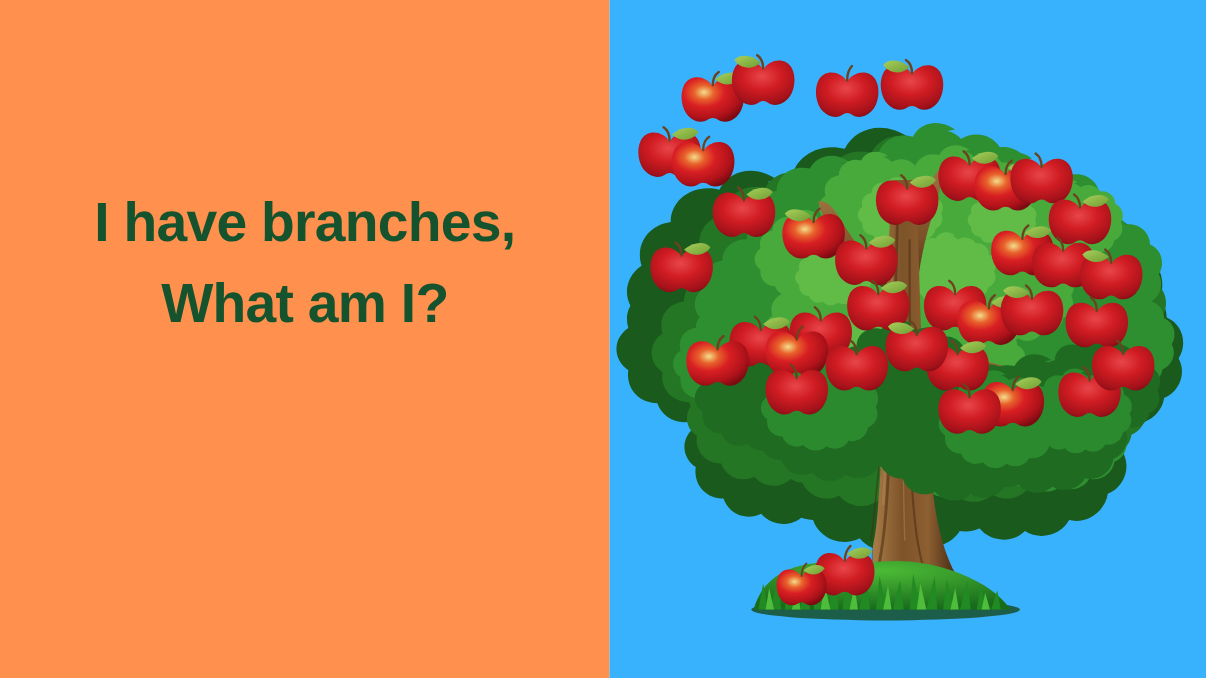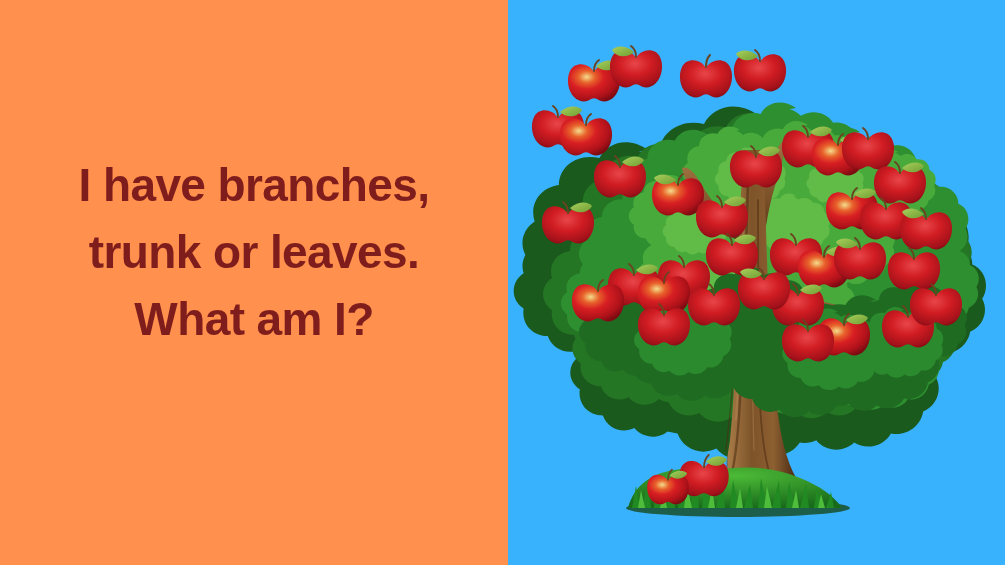--- a/index.html
+++ b/index.html
@@ -25,21 +25,21 @@
   #left-panel  { left: 0;   width: 508px; background: #ff904d; }
   #right-panel { left: 508px; width: 497px; background: #39b2fd; }
 
   
   #riddle-text {
     position: absolute;
     left: 0;
     top: 152px;
     width: 508px;
     text-align: center;
-    color: #7f1d1d;
+    color: #14532d;
     font-weight: 700;
     font-size: 46px;
     line-height: 67px;
     letter-spacing: -0.6px;
     -webkit-font-smoothing: antialiased;
   }
   #riddle-text .line { display: block; white-space: nowrap; }
 
   
   #tree-illustration {
@@ -51,21 +51,20 @@
   #tree-illustration svg { display: block; width: 497px; height: 565px; }
 </style>
 </head>
 <body>
 
 <div id="stage">
 
   <div class="panel" id="left-panel">
     <div id="riddle-text">
       <span class="line">I have branches,</span>
-      <span class="line">trunk or leaves.</span>
       <span class="line">What am I?</span>
     </div>
   </div>
 
   <div class="panel" id="right-panel">
     <div id="tree-illustration">
       <svg viewBox="0 0 497 565" xmlns="http://www.w3.org/2000/svg">
         <defs>
           <radialGradient id="appleG" cx="36%" cy="34%" r="72%">
             <stop offset="0%" stop-color="#f4dd8a"></stop>

